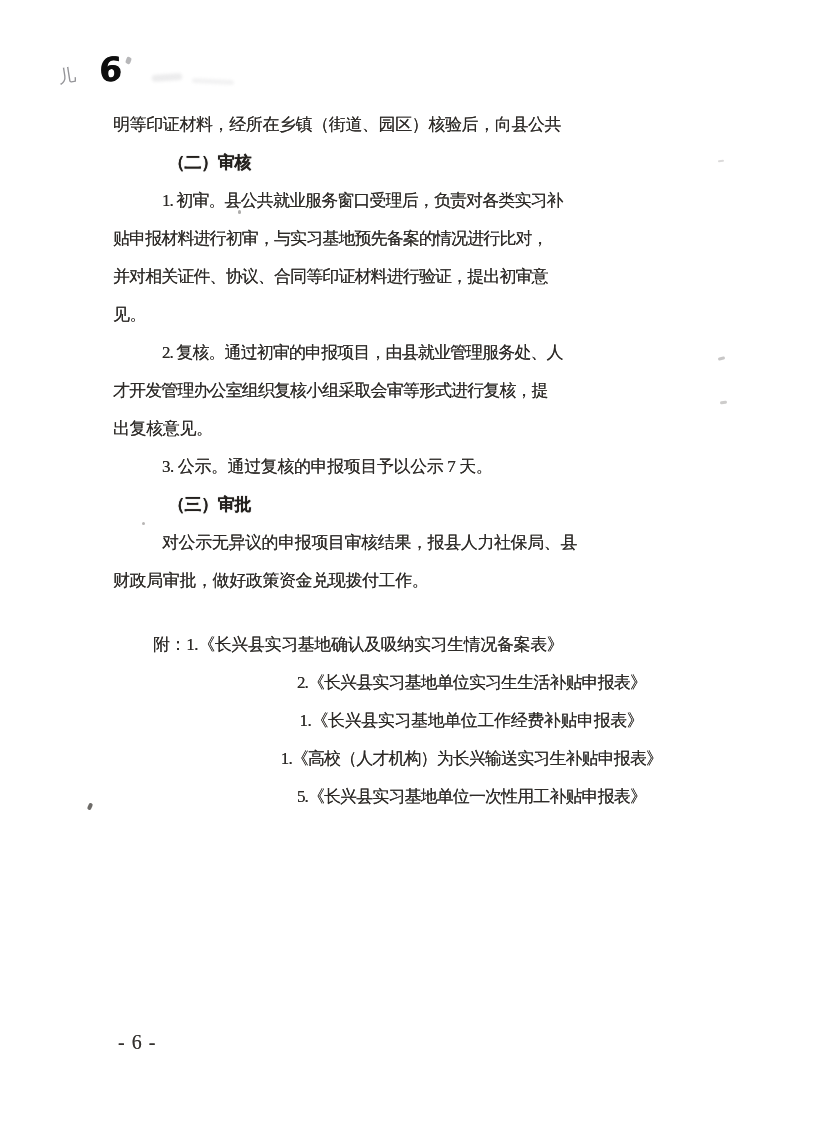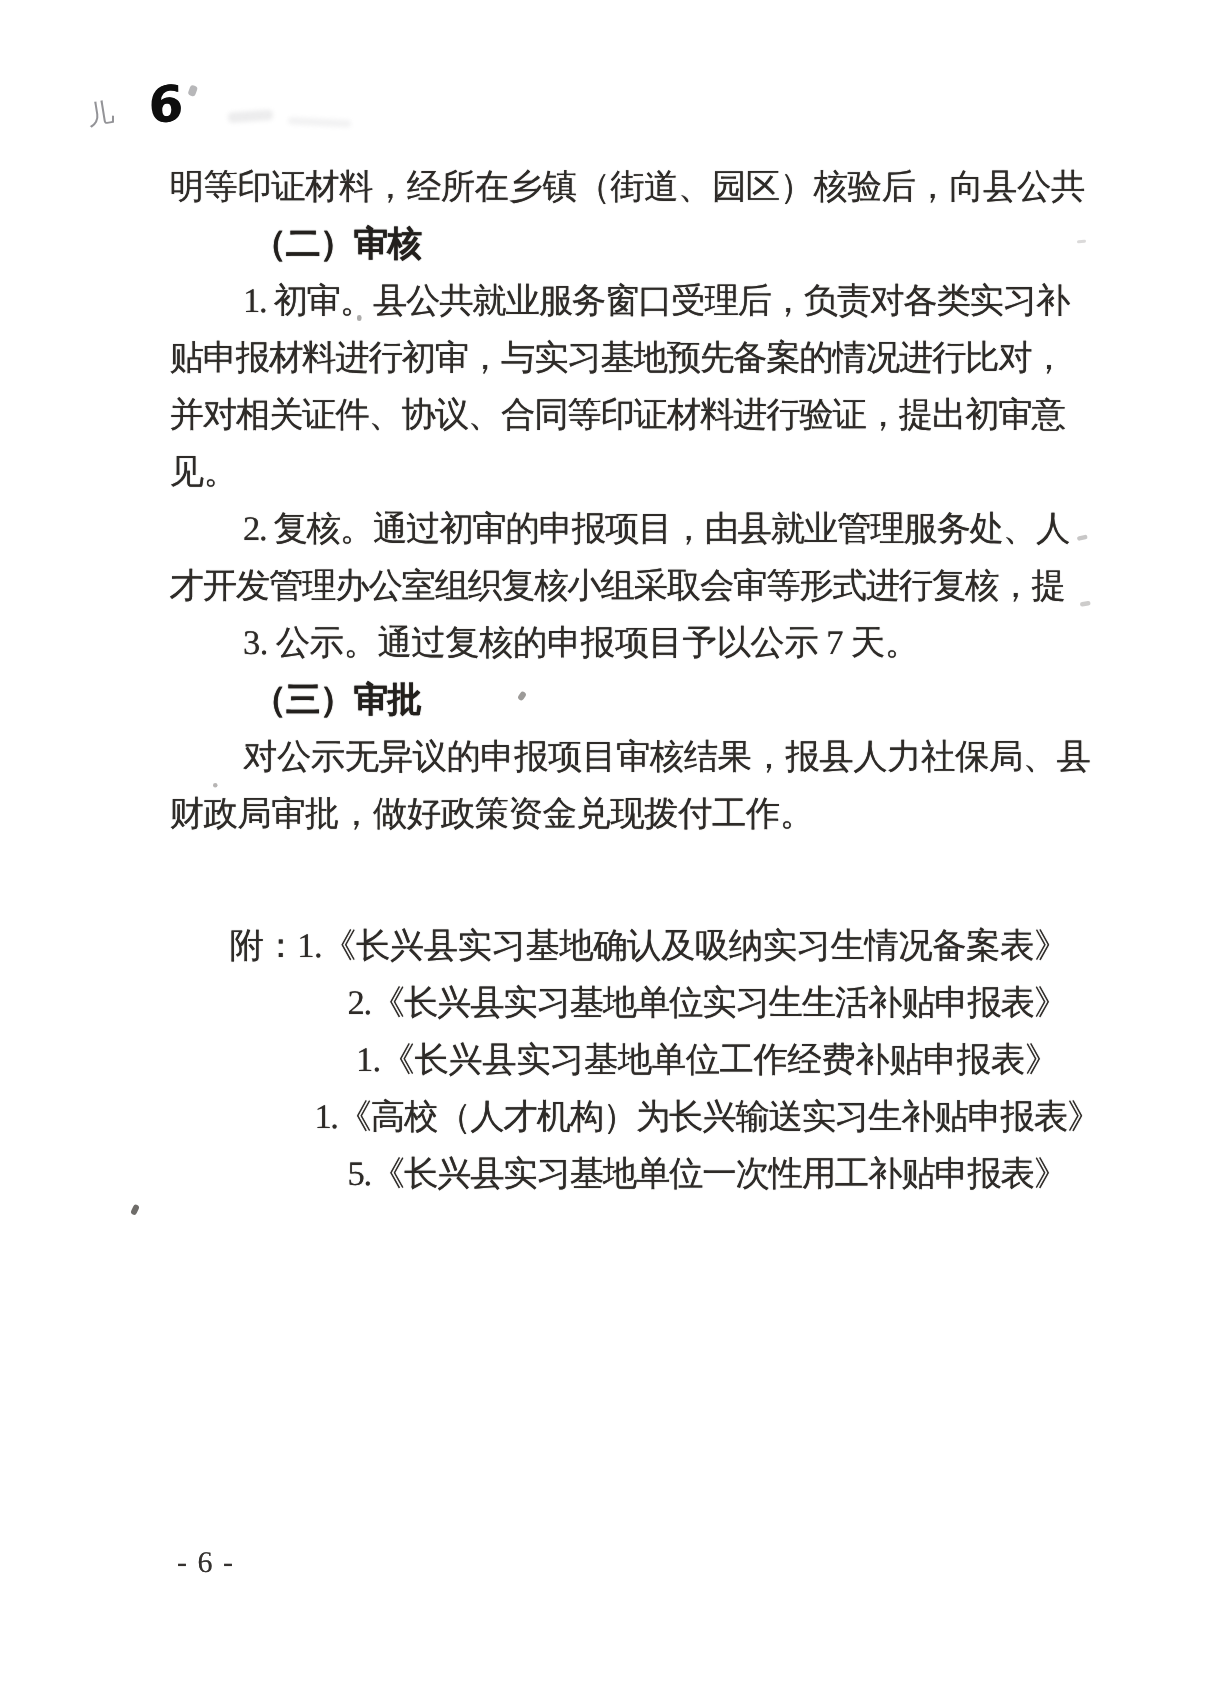--- a/index.html
+++ b/index.html
@@ -20,29 +20,29 @@
   
   .content {
     position: absolute;
     left: 113px;
     top: 106px;
     width: 640px;
   }
   .ln {
     height: 38px;
     line-height: 38px;
-    font-size: 23px;
+    font-size: 17px;
     letter-spacing: -0.4px;
     white-space: nowrap;
     text-shadow: 0 0 0.5px rgba(46, 43, 40, 0.85);
     font-family: Liberation Serif, serif;
   }
   .ln.indent  { margin-left: 49px; }
   .ln.heading { margin-left: 55px; font-weight: 700; color: #23201d; text-shadow: 0 0 0.7px rgba(30,28,25,0.9); }
-  .ln.attach-first { margin-left: 40px; margin-top: 24px; }
+  .ln.attach-first { margin-left: 40px; }
   .ln.attach  { margin-left: 77px; text-align: center; }
   .ln.tight   { letter-spacing: -0.9px; }
   .gap { height: 26px; }
   
   .page-number {
     position: absolute;
     left: 118px;
     top: 1031px;
     font-size: 20px;
     letter-spacing: 1px;
@@ -116,20 +116,21 @@
 
   <main class="content">
     <div class="ln body">明等印证材料，经所在乡镇（街道、园区）核验后，向县公共</div>
     <div class="ln heading">（二）审核</div>
     <div class="ln indent tight">1. 初审。县公共就业服务窗口受理后，负责对各类实习补</div>
     <div class="ln body tight">贴申报材料进行初审，与实习基地预先备案的情况进行比对，</div>
     <div class="ln body tight">并对相关证件、协议、合同等印证材料进行验证，提出初审意</div>
     <div class="ln body">见。</div>
     <div class="ln indent tight">2. 复核。通过初审的申报项目，由县就业管理服务处、人</div>
     <div class="ln body tight">才开发管理办公室组织复核小组采取会审等形式进行复核，提</div>
+    <div class="ln body">出复核意见。</div>
     <div class="ln indent">3. 公示。通过复核的申报项目予以公示 7 天。</div>
     <div class="ln heading">（三）审批</div>
     <div class="ln indent">对公示无异议的申报项目审核结果，报县人力社保局、县</div>
     <div class="ln body">财政局审批，做好政策资金兑现拨付工作。</div>
     <div class="gap"></div>
     <div class="ln attach-first">附：1.《长兴县实习基地确认及吸纳实习生情况备案表》</div>
     <div class="ln attach tight">2.《长兴县实习基地单位实习生生活补贴申报表》</div>
     <div class="ln attach">1.《长兴县实习基地单位工作经费补贴申报表》</div>
     <div class="ln attach tight">1.《高校（人才机构）为长兴输送实习生补贴申报表》</div>
     <div class="ln attach tight">5.《长兴县实习基地单位一次性用工补贴申报表》</div>

